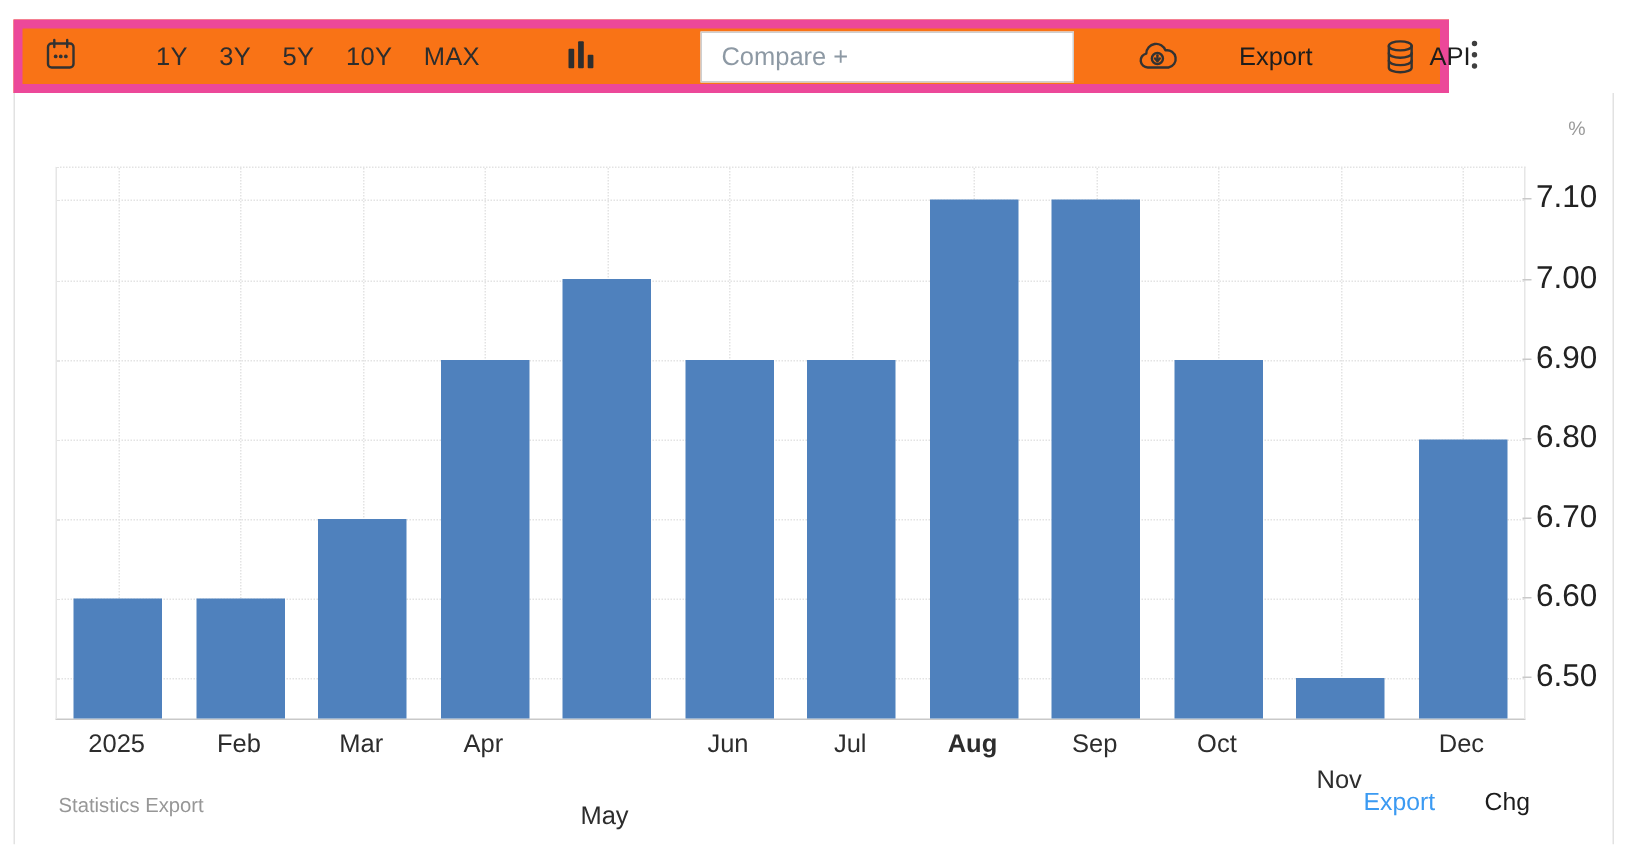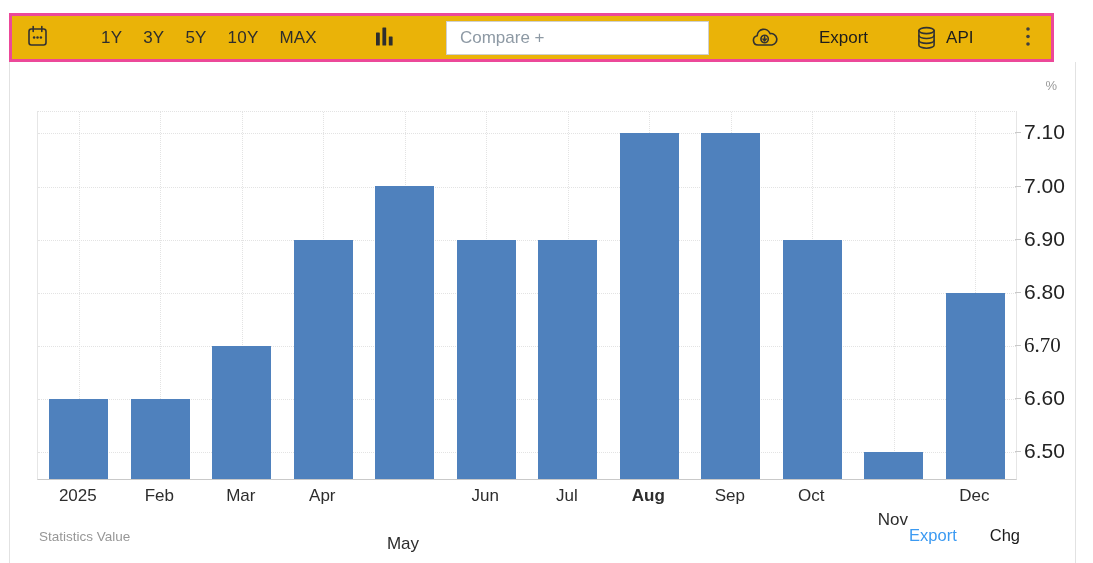--- a/index.html
+++ b/index.html
@@ -1,34 +1,34 @@
 <!DOCTYPE html>
 <html><head>
 <meta charset="utf-8">
 <style>
   * { box-sizing: border-box; margin: 0; padding: 0; }
   html, body { width: 1093px; height: 563px; background: #fff; overflow: hidden;
     font-family: "Liberation Sans", sans-serif; position: relative; }
 
   
   .toolbar {
-    position: absolute; left: 9px; top: 13px; width: 1045px; height: 49px;
-    background: #eab308; border: 3px solid #ec4899;
+    position: absolute; left: 9px; top: 13px; width: 957px; height: 49px;
+    background: #f97316; border: 6px solid #ec4899;
     display: flex; align-items: center; z-index: 3;
   }
   .icon-btn, .tool-btn, .range-btn {
     background: none; border: none; cursor: pointer; padding: 0;
     font-family: "Liberation Sans", sans-serif;
   }
   .cal-btn { margin-left: 14px; display: flex; align-items: center; }
   .ranges { display: flex; align-items: center; gap: 21px; margin-left: 52px; }
   .range-btn { font-size: 17px; color: #2d2d2d; letter-spacing: 0.2px; }
   .charttype-btn { margin-left: 58px; display: flex; align-items: center; }
   .compare {
-    margin-left: 52px; width: 263px; height: 34px;
+    margin-left: 70px; width: 263px; height: 34px;
     border: 1px solid #cfcfcf; border-radius: 0; outline: none;
     font-size: 17px; color: #333; padding: 0 13px; background: #fff;
   }
   .compare::placeholder { color: #8d99a4; opacity: 1; }
   .tool-btn { display: flex; align-items: center; gap: 9px; font-size: 17px; color: #1d1d1d; }
   .export-btn { margin-left: 42px; gap: 40px; }
   .api-btn { margin-left: 48px; justify-content: space-between; }
   .kebab-btn { margin-left: auto; margin-right: 20px; display: flex; align-items: center; }
 
   
@@ -177,31 +177,31 @@
       <div class="vgrid" style="left: 692.8px;"></div>
       <div class="bar" style="left: 663px; width: 59px; height: 346px; background: rgb(79, 129, 189);"></div>
       <div class="vgrid" style="left: 774.3px;"></div>
       <div class="bar" style="left: 745px; width: 59px; height: 239px; background: rgb(79, 129, 189);"></div>
       <div class="vgrid" style="left: 855.8px;"></div>
       <div class="bar" style="left: 826px; width: 59px; height: 27px; background: rgb(79, 129, 189);"></div>
       <div class="vgrid" style="left: 937.3px;"></div>
       <div class="bar" style="left: 908px; width: 59px; height: 186px; background: rgb(79, 129, 189);"></div>
     </div>
 
-  <span class="footer-source">Statistics Value</span>
+  <span class="footer-source">Statistics Export</span>
 
   <span class="toggles">
     <a class="toggle active">Export</a>
     <a class="toggle inactive">Chg</a>
   </span>
 <div class="ytick" style="top: 60.3px;">7.10</div>
     <div class="ytick" style="top: 113.5px;">7.00</div>
     <div class="ytick" style="top: 166.7px;">6.90</div>
     <div class="ytick" style="top: 219.8px;">6.80</div>
-    <div class="ytick" style="top: 273px; font-family: Liberation Serif, serif;">6.70</div>
+    <div class="ytick" style="top: 273px;">6.70</div>
     <div class="ytick" style="top: 326.2px;">6.60</div>
     <div class="ytick" style="top: 379.4px;">6.50</div>
     <div class="xlabel" style="left: 67.8px;">2025</div>
     <div class="xlabel" style="left: 149.3px;">Feb</div>
     <div class="xlabel" style="left: 230.8px;">Mar</div>
     <div class="xlabel" style="left: 312.3px;">Apr</div>
     <div class="xlabel" style="left: 393px; margin-top: 48px;">May</div>
     <div class="xlabel" style="left: 475.3px;">Jun</div>
     <div class="xlabel" style="left: 556.8px;">Jul</div>
     <div class="xlabel" style="left: 638.3px; font-weight: bold;">Aug</div>

